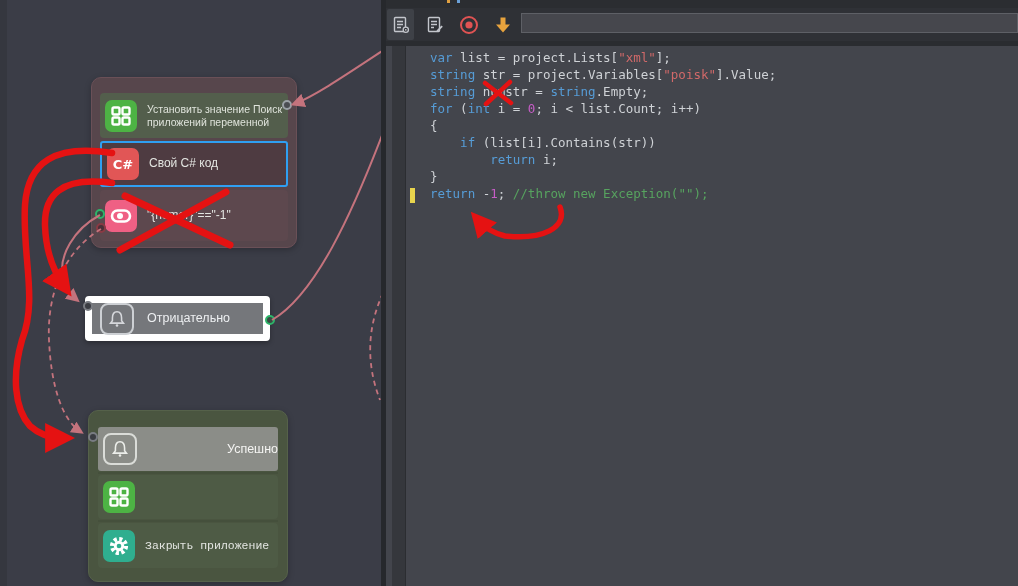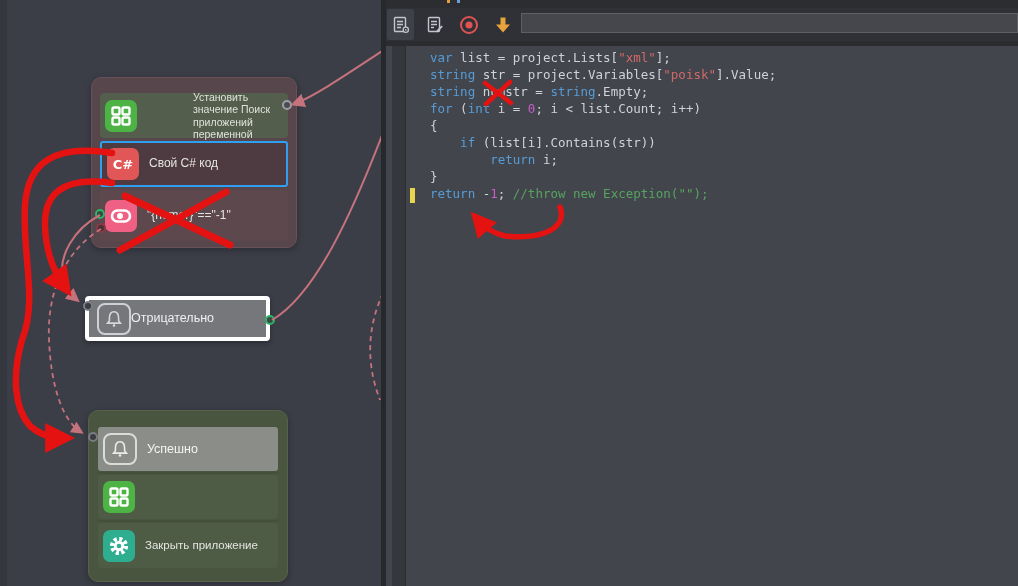--- a/index.html
+++ b/index.html
@@ -20,35 +20,35 @@
   .canvas-edge-strip{left:0;top:0;width:7px;height:586px;background:var(--canvas-edge);}
   .panel-divider{left:381px;top:0;width:10px;height:586px;background:var(--divider);}
 
   
   .node-group{border-radius:10px;box-shadow:0 2px 6px rgba(0,0,0,.25);}
   .group-top{left:91px;top:77px;width:206px;height:171px;background:#57464c;border:1px solid #6a5057;}
   .group-success{left:88px;top:410px;width:200px;height:172px;background:#4a5540;border:1px solid #55614a;}
 
   .action-row{position:absolute;display:flex;align-items:center;gap:10px;border-radius:4px;padding-left:5px;}
   .row-label{font-size:12px;color:#e3e5e1;line-height:1.15;}
-  .row-label .small-line{font-size:10.5px;color:#dfe3db;margin-left:46px;}
+  .row-label .small-line{font-size:10.5px;color:#dfe3db;}
   .icon-tile{width:32px;height:32px;border-radius:7px;display:flex;align-items:center;justify-content:center;flex:0 0 auto;}
   .icon-outline-tile{width:34px;height:32px;border:2px solid #cdd0d4;border-radius:8px;display:flex;align-items:center;justify-content:center;flex:0 0 auto;background:transparent;}
 
   .g1-row1{left:100px;top:93px;width:188px;height:45px;background:#535e4c;}
   .g1-row2{left:100px;top:141px;width:188px;height:46px;background:#4e3b41;border:2px solid var(--accent-selection);border-radius:3px;}
   .g1-row3{left:100px;top:190px;width:188px;height:51px;background:#5d484e;}
 
-  .node-negative{left:85px;top:296px;width:185px;height:45px;background:#75777b;border:4px solid #ffffff;border-radius:4px;display:flex;align-items:center;gap:0;padding-left:8px;box-shadow:0 2px 5px rgba(0,0,0,.3);}
+  .node-negative{left:85px;top:296px;width:185px;height:45px;background:#75777b;border:7px solid #ffffff;border-radius:4px;display:flex;align-items:center;gap:13px;padding-left:8px;box-shadow:0 2px 5px rgba(0,0,0,.3);}
   .node-negative .row-label{color:#eef0f2;font-size:12.5px;}
 
-  .gs-row1{left:98px;top:427px;width:180px;height:44px;background:#8b8d88;border-radius:3px;}
+  .gs-row1{left:98px;top:427px;width:180px;height:44px;background:#8b8d88;border-radius:3px;justify-content:space-between;}
   .gs-row1 .row-label{color:#f4f4f2;font-size:12.5px;}
   .gs-row2{left:98px;top:475px;width:180px;height:44px;background:#4e5b45;}
-  .gs-row3{left:98px;top:523px;width:180px;height:45px;background:#4e5b45;}
+  .gs-row3{left:98px;top:523px;width:180px;height:45px;background:#4e5b45;font-family:Liberation Mono, monospace;}
   .gs-sep1{left:98px;top:472px;width:180px;height:2px;background:#45503c;}
   .gs-sep2{left:98px;top:520px;width:180px;height:2px;background:#45503c;}
 
   .csharp-badge{font-family:"DejaVu Sans",sans-serif;font-weight:bold;font-size:13px;color:#fff;}
 
   
   .port{position:absolute;width:10px;height:10px;border-radius:50%;}
   .port-gray{background:#4a4c52;border:2px solid #9aa0a6;}
   .port-green{background:#3a4a42;border:2px solid #2db56a;}
   .port-darkred{background:#4a3038;border:2px solid #8a3a44;}

